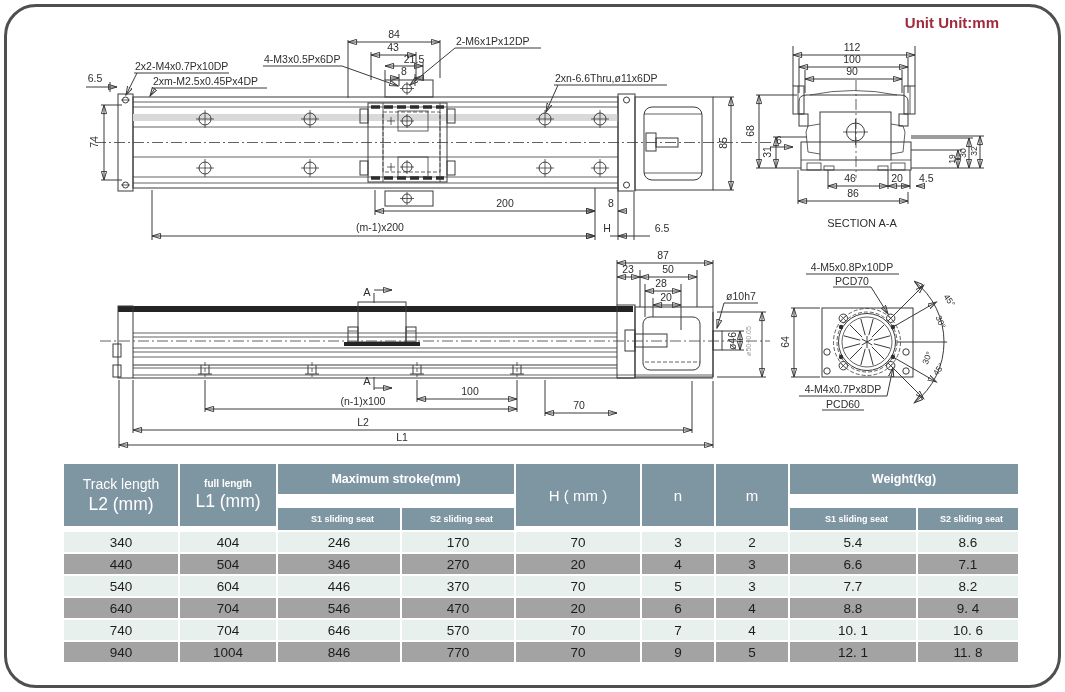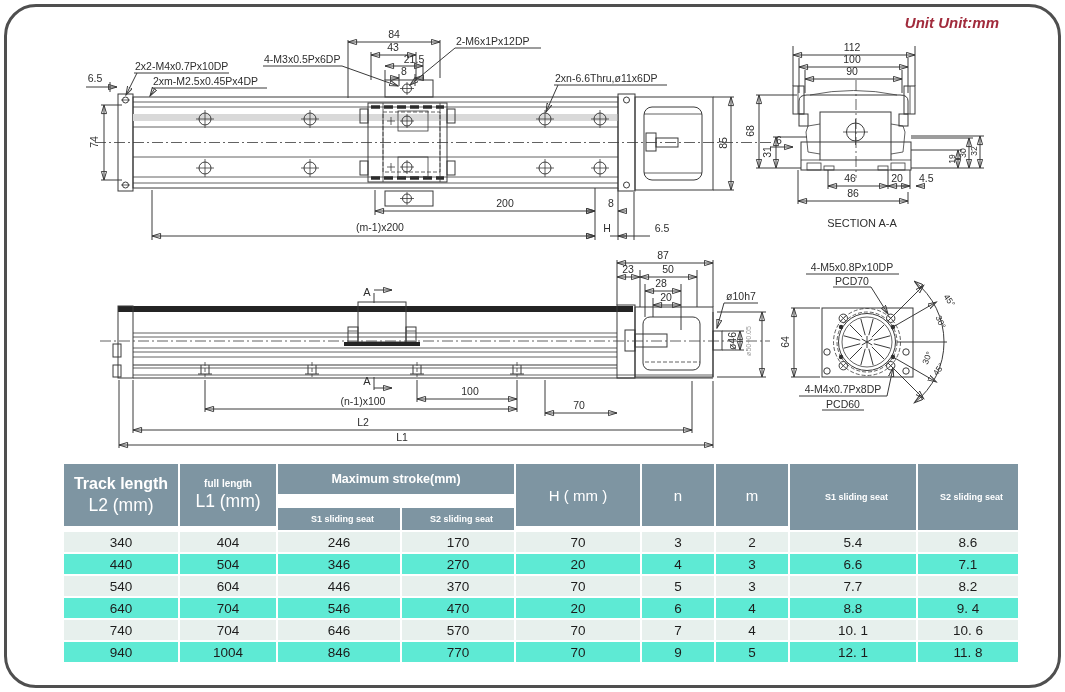--- a/index.html
+++ b/index.html
@@ -1,56 +1,56 @@
 <!DOCTYPE html>
 <html><head>
 <meta charset="utf-8">
 <style>
   html,body{margin:0;padding:0;background:#fff;}
   #stage{position:relative;width:1065px;height:692px;background:#fff;overflow:hidden;
          font-family:"Liberation Sans",sans-serif;}
   #frame{position:absolute;inset:4px;border:3px solid #4f4f4f;border-radius:32px;pointer-events:none;}
-  #unit-label{position:absolute;top:14px;right:66px;font-size:15px;font-weight:bold;color:#a12b3c;font-style:italic;}
+  #unit-label{position:absolute;top:14px;right:66px;font-size:15px;font-weight:bold;color:#a12b3c;}
 
   svg text{font-family:"Liberation Sans",sans-serif;fill:#2e2e2e;font-size:10.5px;}
   svg .big{font-size:11px;}
   svg .sm{font-size:8.5px;}
   svg .gray{fill:#9a9a9a;font-size:7px;}
   svg line,svg path,svg rect,svg circle{stroke:#3a3a3a;fill:none;stroke-width:1;}
   svg .thin{stroke-width:0.8;}
   svg .dark{fill:#242424;stroke:none;}
   svg .grayband{fill:#d9d9d9;stroke:none;}
   svg .cl{stroke-dasharray:11 3 2 3;stroke-width:0.8;}
   svg .dsh{stroke-dasharray:4 2;stroke-width:0.8;}
   svg .hatch{stroke-width:3.4;stroke-dasharray:9 4;stroke:#2c2c2c;}
   svg .dot{fill:#2e2e2e;stroke:none;}
   svg text{stroke:none;}
 
   
   .spec-table{position:absolute;left:64px;top:464px;width:954px;}
   .t-head{display:grid;grid-template-columns:114px 96px 236px 124px 72px 72px 228px;gap:2px;}
   .th{background:#7e95a2;color:#fff;display:flex;flex-direction:column;justify-content:center;
       align-items:center;height:62px;text-align:center;}
-  .h-sm{font-size:16px;font-weight:bold;}
+  .h-sm{font-size:14px;font-weight:normal;}
   .h-xs{font-size:10px;font-weight:bold;}
   .h-lg{font-size:17.5px;margin-top:2px;}
   .h-md{font-size:15px;}
   .th-group{display:flex;flex-direction:column;gap:14px;height:66px;}
   .group-title{background:#7e95a2;color:#fff;font-size:12.5px;font-weight:bold;height:30px;
       display:flex;align-items:center;justify-content:center;}
   .subrow{display:grid;gap:2px;flex:1;}
   .subrow.stroke{grid-template-columns:122px 112px;}
   .subrow.weight{grid-template-columns:126px 100px;}
   .sub{background:#7e95a2;color:#fff;font-size:9px;font-weight:bold;display:flex;
       align-items:center;justify-content:center;padding-left:7px;}
   .t-row{display:grid;grid-template-columns:114px 96px 122px 112px 124px 72px 72px 126px 100px;
       gap:2px;margin-top:2px;height:20px;border-radius:7px;}
   .td{display:flex;align-items:center;justify-content:center;font-size:13.5px;color:#1d1d1d;}
   .t-row.odd .td{background:#e7f0ed;}
-  .t-row.even .td{background:#5eead4;}
+  .t-row.even .td{background:#a3a3a3;}
 </style>
 </head>
 <body>
 
 <div id="stage">
   <div id="frame"></div>
   <div id="unit-label">Unit Unit:mm</div>
 
   <svg width="1065" height="460" viewBox="0 0 1065 460">
     <defs>
@@ -542,20 +542,21 @@
         <div class="group-title">Maximum stroke(mm)</div>
         <div class="subrow stroke">
           <div class="sub">S1 sliding seat</div>
           <div class="sub">S2 sliding seat</div>
         </div>
       </div>
       <div class="th h-md">H ( mm )</div>
       <div class="th h-md">n</div>
       <div class="th h-md">m</div>
       <div class="th-group">
+        <div class="group-title">Weight(kg)</div>
         <div class="subrow weight">
           <div class="sub">S1 sliding seat</div>
           <div class="sub">S2 sliding seat</div>
         </div>
       </div>
     </div>
     <div class="t-row odd">
       <div class="td">340</div>
       <div class="td">404</div>
       <div class="td">246</div>

